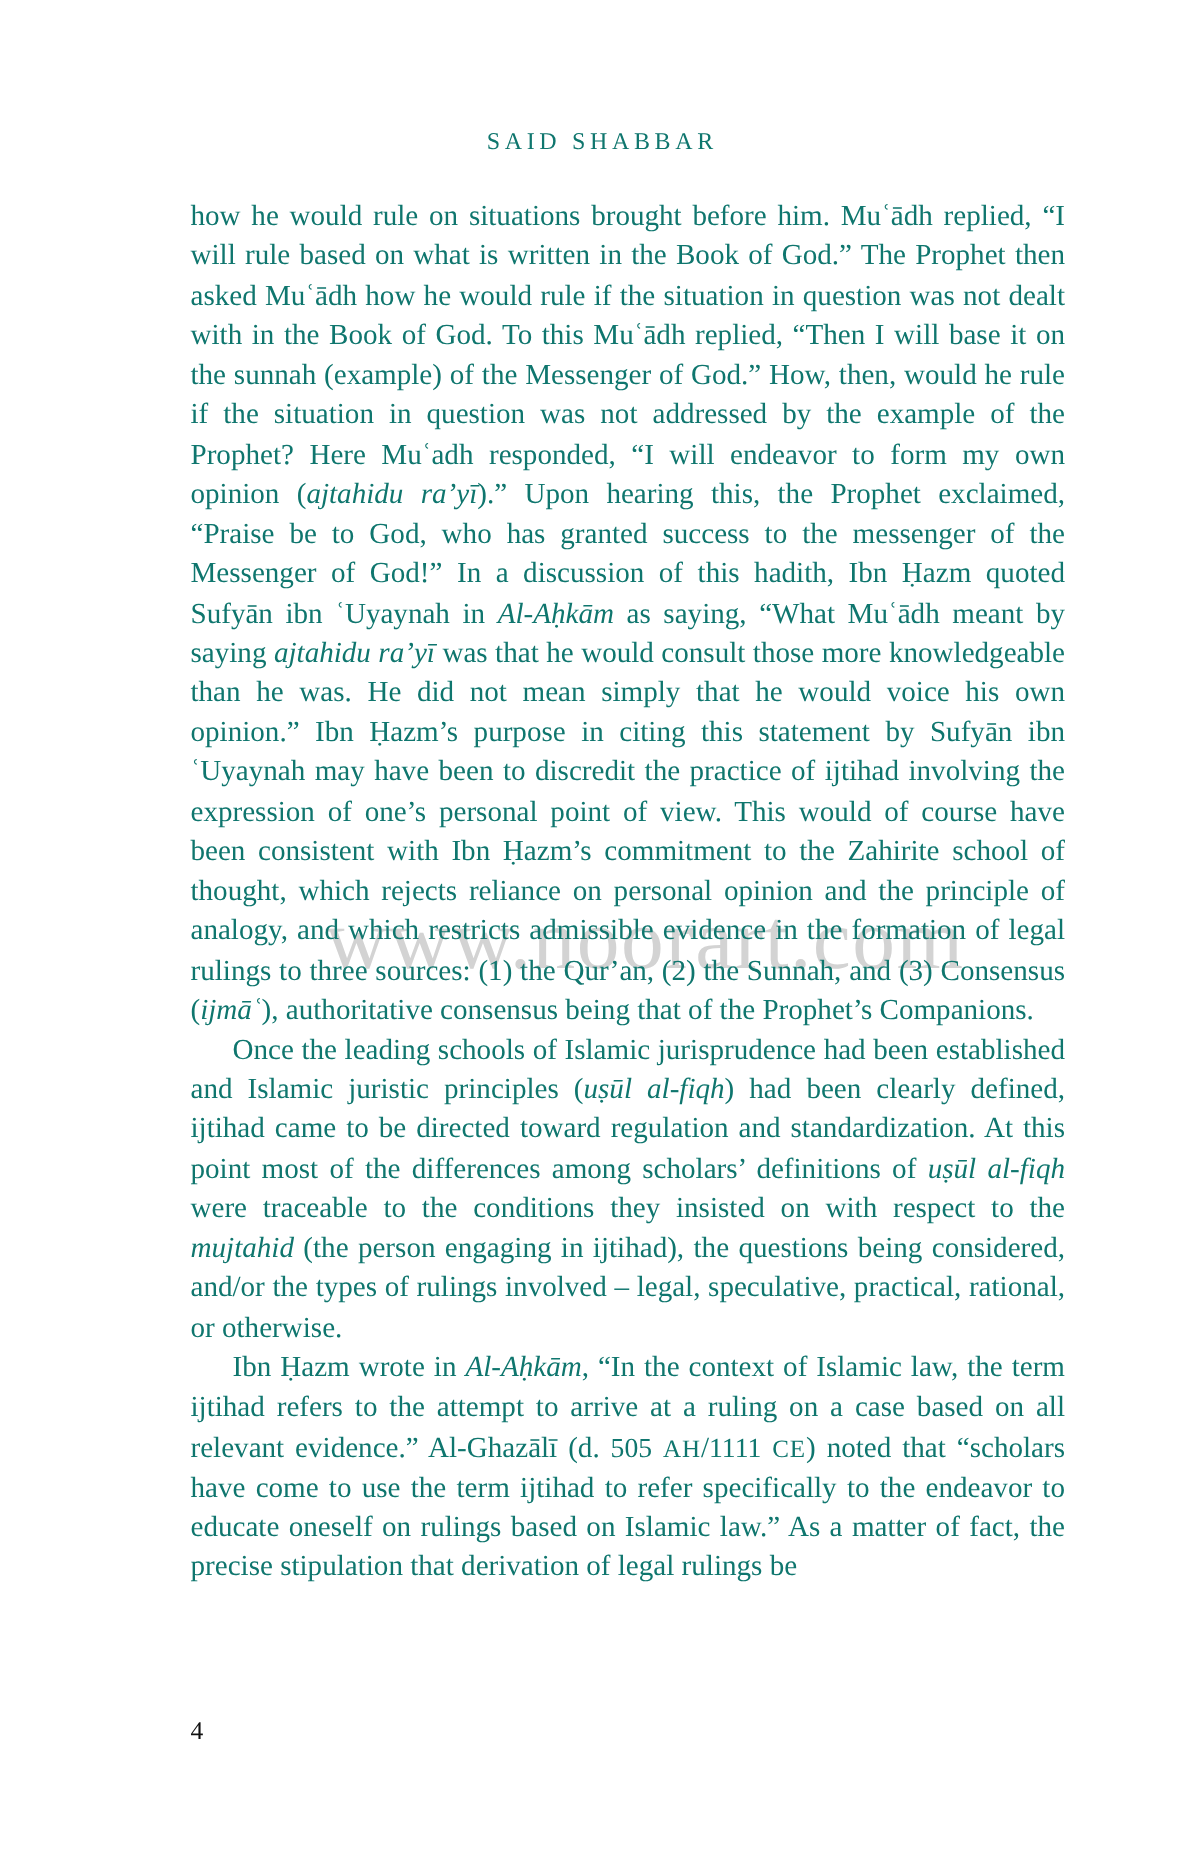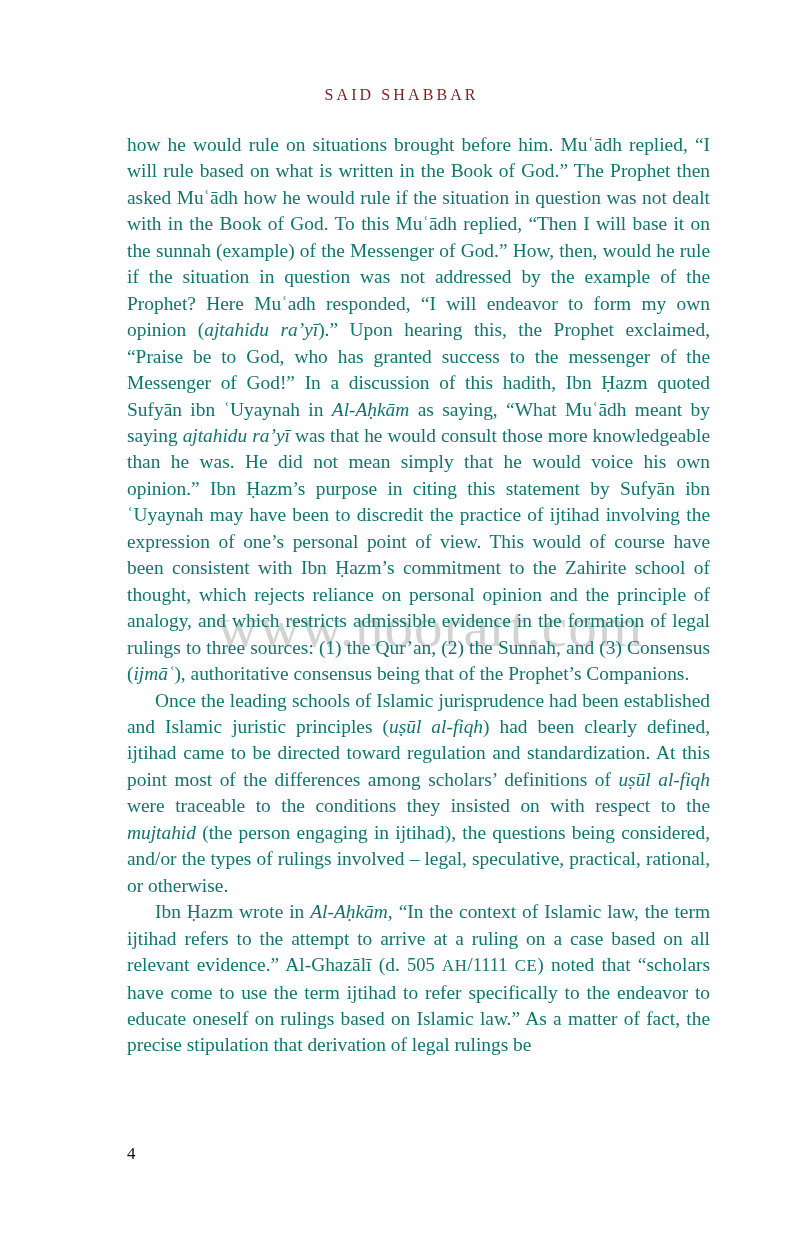--- a/index.html
+++ b/index.html
@@ -25,21 +25,21 @@
     position: absolute;
     top: 86px;
     left: 0;
     width: 800px;
     text-align: center;
     font-size: 16px;
     letter-spacing: 3.1px;
     text-indent: 3.1px;
     font-variant: small-caps;
     text-transform: uppercase;
-    color: #7f1d1d;
+    color: #0f766e;
     font-family: "Liberation Serif", "DejaVu Serif", serif;
   }
 
   
   .textblock {
     position: absolute;
     top: 132px;
     left: 127px;
     width: 583px;
     font-size: 19.4px;

